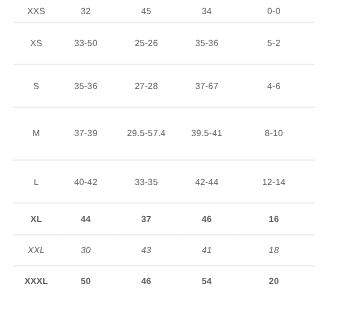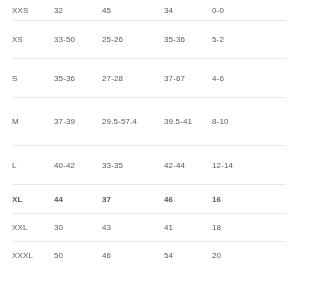--- a/index.html
+++ b/index.html
@@ -21,20 +21,21 @@
 
   .size-table {
     width: 274px;
     margin: 0 14px 0 12px;
     border-collapse: collapse;
     table-layout: fixed;
   }
 
   .size-table td {
     padding: 0;
+    text-align: center;
     vertical-align: middle;
     color: #5a5a5a;
     font-size: 8px;
     line-height: 11px;
     letter-spacing: 0.15px;
     font-weight: 400;
     border-bottom: 1px solid #e9e9e9;
     word-break: break-word;
   }
 
@@ -49,22 +50,22 @@
   .col-hips  { width: 48px; }
   .col-us    { width: 74px; }
 
   
   .r-xxs  td { height: 20px; }
   .r-xs   td { height: 37px; }
   .r-s    td { height: 38px; }
   .r-m    td { height: 47px; }
   .r-l    td { height: 38px; }
   .r-xl   td { height: 28px; font-weight: bold; }
-  .r-xxl  td { height: 27px; }
-  .r-xxxl td { height: 26px; }
+  .r-xxl  td { height: 27px; font-style: italic; }
+  .r-xxxl td { height: 26px; font-weight: bold; }
 
   .cell-label {
     letter-spacing: 0.3px;
   }
 </style>
 </head>
 <body>
 
 <div id="size-chart">
   <table class="size-table">

